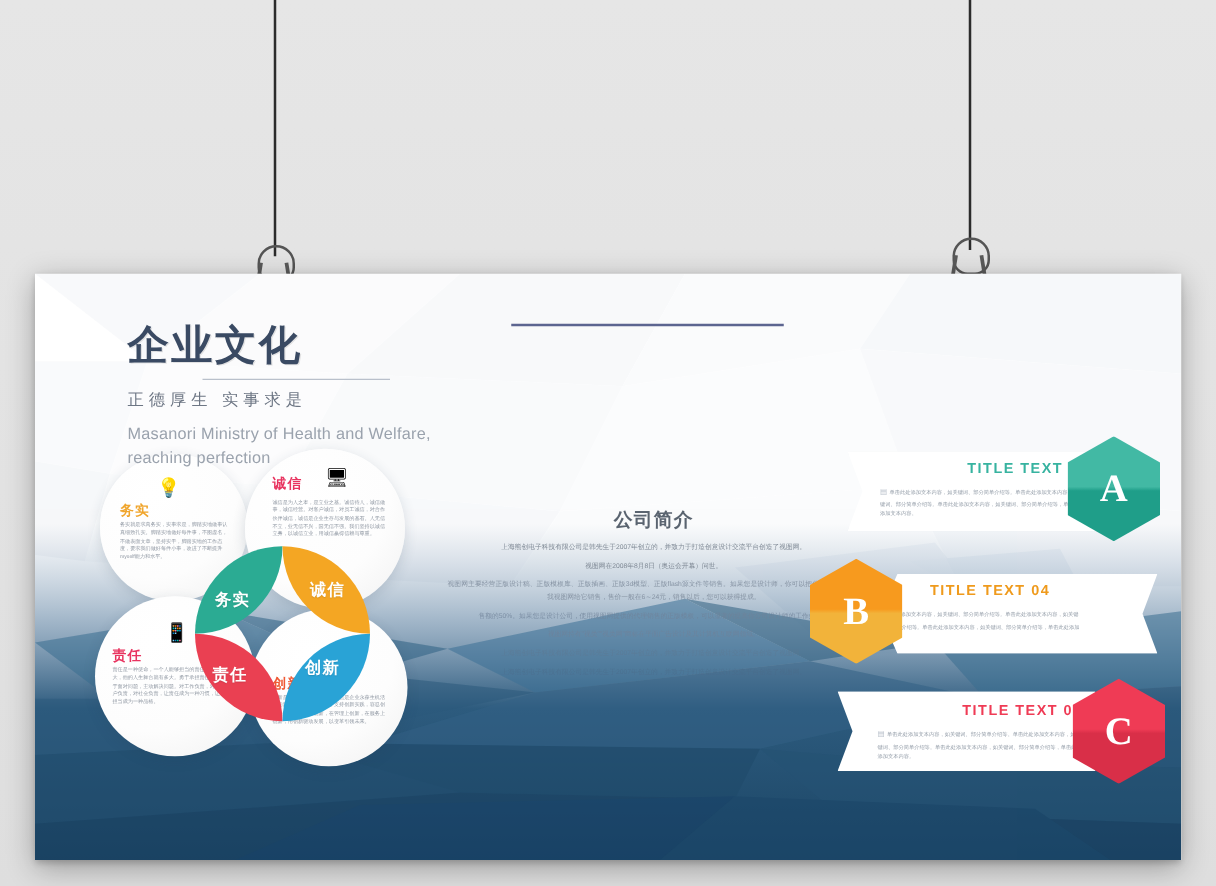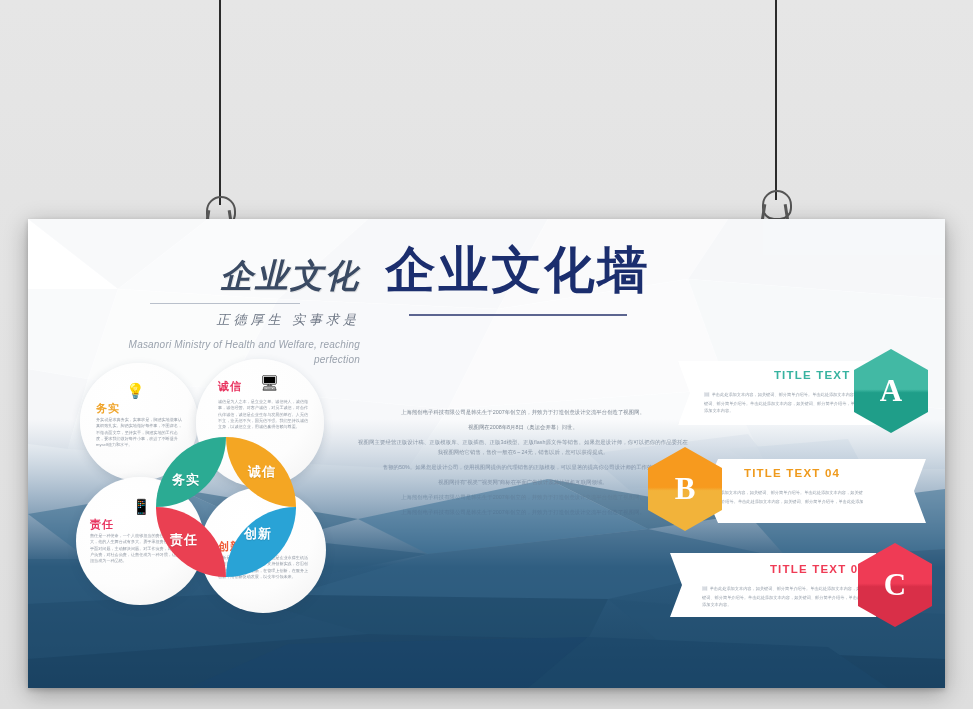--- a/index.html
+++ b/index.html
@@ -46,29 +46,29 @@
     position:absolute;left:28px;top:219px;width:917px;height:469px;
     background:#fff;overflow:hidden;
     box-shadow:0 6px 22px rgba(0,0,0,.30), 0 2px 5px rgba(0,0,0,.18);
   }
 
   
   .poly-top{position:absolute;inset:0;}
   .poly-bot{position:absolute;left:0;top:200px;width:917px;height:269px;}
 
   
-  .left-col{position:absolute;left:62px;top:40px;width:270px;text-align:right;z-index:6;font-style:italic;}
+  .left-col{position:absolute;left:74px;top:40px;width:270px;text-align:left;z-index:6;}
   .left-title{
     font-size:33px;font-weight:bold;color:#3a4a63;letter-spacing:2px;
     line-height:1.05;margin:0;
     text-shadow:1px 1px 0 rgba(0,0,0,.10);
   }
   .left-rule{width:150px;height:1px;background:#b9c0cb;margin:9px auto 7px;}
   .left-sub{font-size:13px;color:#6d7684;letter-spacing:4px;margin:0;}
-  .left-en{font-size:10px;color:#9aa2ad;line-height:1.5;margin:8px 0 0;letter-spacing:.2px;}
+  .left-en{font-size:13px;color:#9aa2ad;line-height:1.5;margin:8px 0 0;letter-spacing:.2px;}
 
   
   .cluster{position:absolute;left:48px;top:140px;width:300px;height:260px;z-index:5;}
   .bub{
     position:absolute;border-radius:50%;
     background:radial-gradient(circle at 35% 28%,#ffffff 0%,#fdfdfd 58%,#f0f0f0 100%);
     box-shadow:0 3px 10px rgba(40,60,90,.16);
     overflow:hidden;
   }
   .bub.b1{left:4px;top:4px;width:118px;height:118px;}
@@ -286,25 +286,25 @@
             <span>责任</span>
         </div>
         <div class="pet p-br">
           <i></i>
             <span>创新</span>
         </div>
       </div>
     </div>
 
     <div class="center">
-      <div class="main-title">企业文化墙</div>
       <div class="mt-rule"></div>
     </div>
 
     <div class="intro">
+      <h3>公司简介</h3>
       <p class="fade1">上海熊创电子科技有限公司是韩先生于2007年创立的，并致力于打造创意设计交流平台创造了视图网。</p>
       <p class="fade1">视图网在2008年8月8日（奥运会开幕）问世。</p>
       <p class="fade2">视图网主要经营正版设计稿、正版模板库、正版插画、正版3d模型、正版flash源文件等销售。如果您是设计师，你可以把你的作品委托在我视图网给它销售，售价一般在6～24元，销售以后，您可以获得提成。</p>
       <p class="fade3">售额的50%。如果您是设计公司，使用视图网提供的代理销售的正版模板，可以显著的提高你公司设计师的工作效率。</p>
       <p class="fade3">视图网持有"视类""视类网"商标在平面广告设计及其计算机互联网领域。</p>
       <p class="fade5">上海熊创电子科技有限公司是韩先生于2007年创立的，并致力于打造创意设计交流平台创造了视图网。</p>
       <p class="fade6">上海熊创电子科技有限公司是韩先生于2007年创立的，并致力于打造创意设计交流平台创造了视图网。</p>
     </div>
 
     <div class="hexrow r1">

